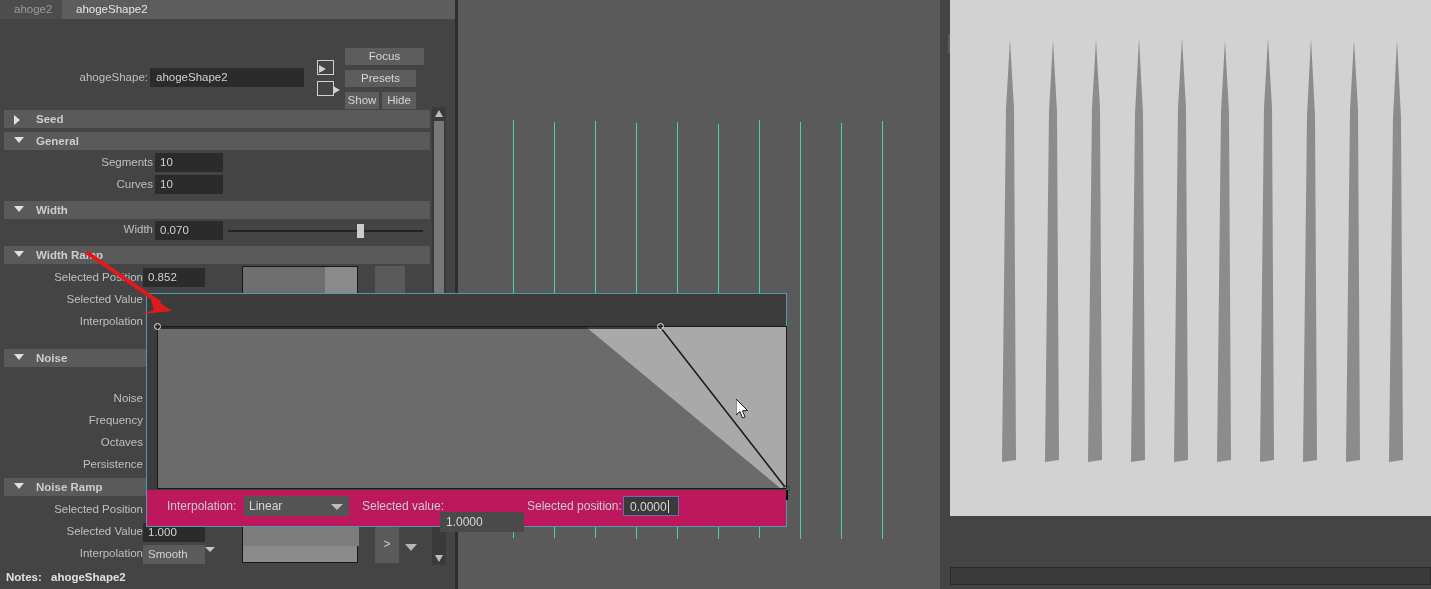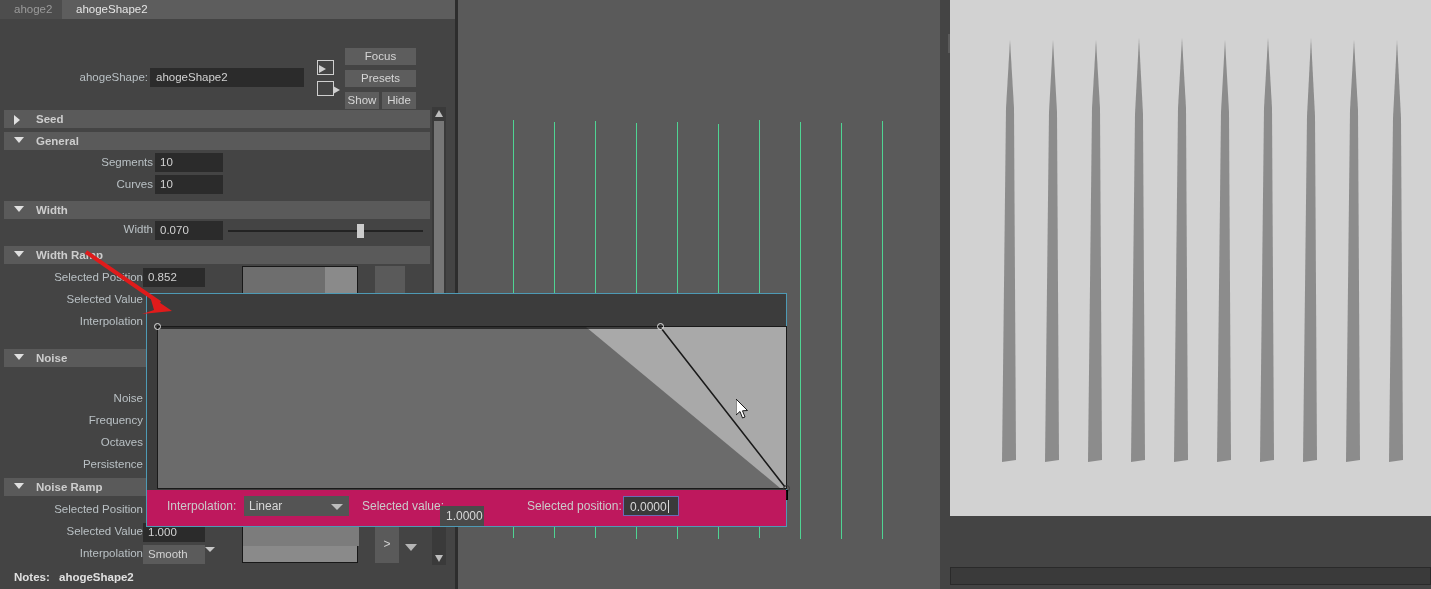--- a/index.html
+++ b/index.html
@@ -46,21 +46,21 @@
     content: ""; position: absolute; top: 4px; width: 0; height: 0;
     border-top: 4px solid transparent; border-bottom: 4px solid transparent;
   }
   .ae-arrow-in::after  { left: 1px; border-left: 7px solid #cfcfcf; }
   .ae-arrow-out::after { right: -7px; border-left: 7px solid #cfcfcf; }
 
   .ae-btn {
     position: absolute; background: #5d5d5d; color: #d6d6d6;
     font-size: 11.5px; text-align: center; border: none;
   }
-  .btn-focus   { left: 345px; top: 29px; width: 71px; height: 17px; line-height: 17px; }
+  .btn-focus   { left: 345px; top: 29px; width: 79px; height: 17px; line-height: 17px; }
   .btn-presets { left: 345px; top: 51px; width: 71px; height: 17px; line-height: 17px; }
   .btn-show    { left: 345px; top: 73px; width: 34px; height: 17px; line-height: 17px; text-align: center; }
   .btn-hide    { left: 382px; top: 73px; width: 34px; height: 17px; line-height: 17px; text-align: center; }
 
   .ae-scroll-area { position: absolute; left: 0; top: 107px; width: 432px; height: 458px; }
 
   .sec-header {
     position: absolute; left: 4px; width: 426px; height: 18px;
     background: #5a5a5a; color: #cdcdcd; font-size: 11.5px;
     line-height: 18px; padding-left: 32px; font-weight: bold;
@@ -82,21 +82,21 @@
     background: #3a3a3a;
   }
   .ae-vscroll .thumb { position: absolute; left: 2px; top: 14px; width: 10px; height: 230px; background: #777777; }
   .ae-vscroll .up, .ae-vscroll .dn { position:absolute; left:3px; width:0; height:0; }
   .ae-vscroll .up { top: 3px; border-left:4px solid transparent; border-right:4px solid transparent; border-bottom:7px solid #bdbdbd; }
   .ae-vscroll .dn { bottom: 3px; border-left:4px solid transparent; border-right:4px solid transparent; border-top:7px solid #bdbdbd; }
 
   .notes-bar {
     position: absolute; left: 0; bottom: 0; width: 455px; height: 24px;
     background: #444444; color: #e0e0e0; font-size: 11.5px;
-    font-weight: bold; line-height: 24px; padding-left: 14px;
+    font-weight: bold; line-height: 24px; padding-left: 6px;
   }
   .notes-bar span.val { font-weight: bold; }
 
   
   .ramp-stub {
     position: absolute; background: #8a8a8a; border: 1px solid #181818;
   }
   .ramp-stub-box { position:absolute; background:#6e6e6e; }
 
   
@@ -442,21 +442,21 @@
       <div class="dlg-lab" style="left:20px; top:9px;">Interpolation:</div>
       <div class="dlg-combo" style="left:97px; top:6px; width:80px;">
         <span>Linear</span>
       </div>
       <div style="position:absolute; left:177px; top:6px; width:25px; height:20px; background:#545454;">
         <span style="position:absolute; left:7px; top:8px; width:0;height:0;
                      border-left:6px solid transparent;border-right:6px solid transparent;border-top:6px solid #bdbdbd;"></span>
       </div>
 
       <div class="dlg-lab" style="left:215px; top:9px;">Selected value:</div>
-      <div class="dlg-val" style="left:293px; top:16px; width:44px;">1.0000</div>
+      <div class="dlg-val" style="left:293px; top:22px; width:84px;">1.0000</div>
 
       <div class="dlg-lab" style="left:380px; top:9px;">Selected position:</div>
       <div class="dlg-val focused" style="left:476px; top:6px; width:56px;">
         <span>0.0000</span><span class="caret-blink"></span>
       </div>
     </div>
   </div>
 
   <div style="position:absolute; left:736px; top:399px; z-index:70;">
     <svg width="14" height="21" viewBox="0 0 14 21">

